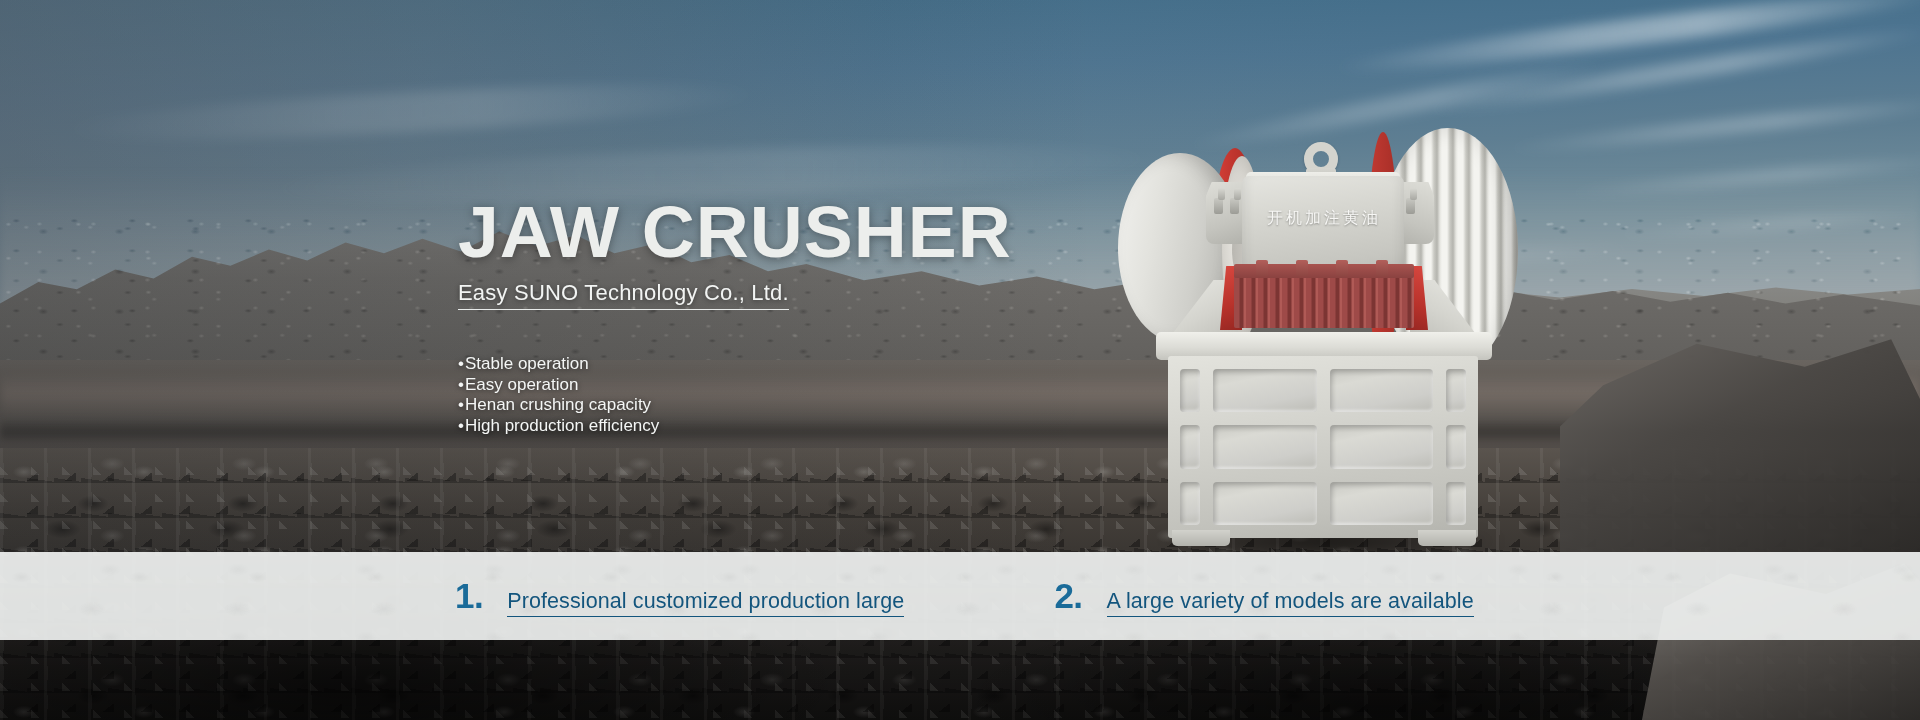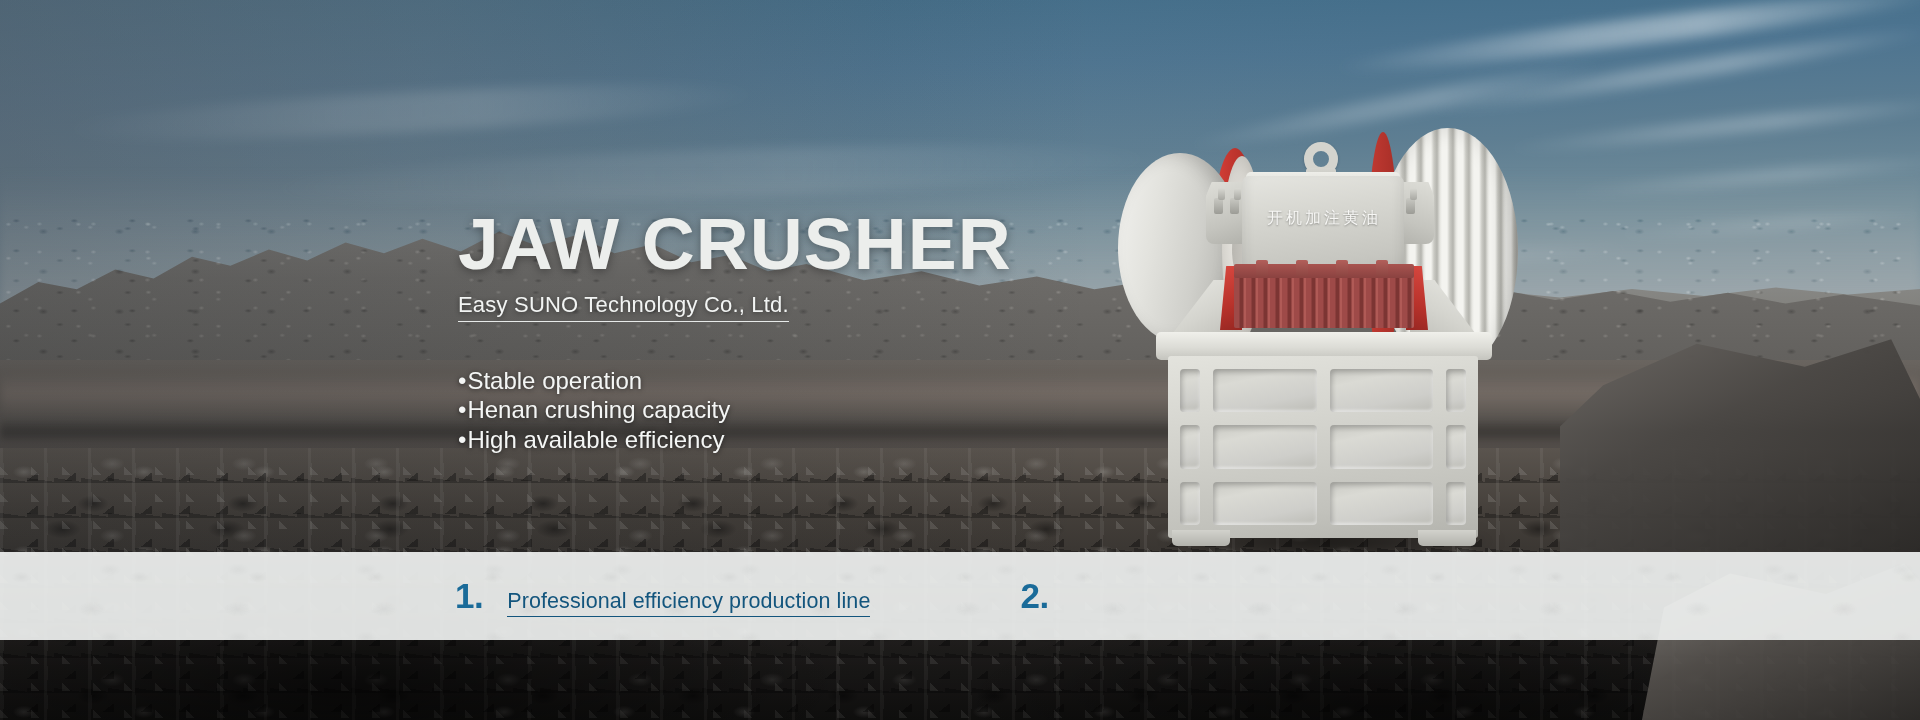--- a/index.html
+++ b/index.html
@@ -129,39 +129,39 @@
     opacity:.9;
   }
 
   
   .text-veil {
     position:absolute; left:0; top:0; width:1100px; height:560px;
     background:linear-gradient(90deg, rgba(20,26,32,0.20) 0%, rgba(20,26,32,0.10) 60%, rgba(20,26,32,0) 100%);
   }
 
   
-  .copy { position:absolute; left:458px; top:208px; width:640px; }
+  .copy { position:absolute; left:458px; top:196px; width:640px; }
   .title {
     font-size:72px; line-height:1.0; font-weight:800; letter-spacing:1px;
     color:#eceeec; font-stretch:condensed;
     text-shadow:0 2px 10px rgba(0,0,0,.35);
     font-family:"Liberation Sans", sans-serif;
     transform:scaleX(1.02); transform-origin:left center;
   }
   .subtitle {
     margin-top:12px;
     display:inline-block;
     font-size:22px; color:#f2f4f3; letter-spacing:.2px;
     border-bottom:1.5px solid #e7eae9;
     padding-bottom:3px;
     text-shadow:0 1px 5px rgba(0,0,0,.45);
   }
   .bullets { margin-top:44px; }
   .bullet {
-    font-size:24px; color:#f4f6f5; line-height:1.22;
+    font-size:17px; color:#f4f6f5; line-height:1.22;
     text-shadow:0 1px 5px rgba(0,0,0,.55);
     white-space:nowrap;
   }
   .bullet .dot { margin-right:1px; }
 
   
   .machine { position:absolute; left:1110px; top:120px; width:440px; height:420px; }
 
   .fly-left {
     position:absolute; left:8px; top:33px; width:124px; height:190px;
@@ -460,31 +460,33 @@
     </div>
     <div class="frame-foot-l"></div>
     <div class="frame-foot-r"></div>
   </div>
 
   <div class="copy">
     <div class="title">JAW CRUSHER</div>
     <div class="subtitle">Easy SUNO Technology Co., Ltd.</div>
     <div class="bullets">
       <div class="bullet"><span class="dot">•</span><span>Stable operation</span></div>
+      <div class="bullet"><span class="dot">•</span><span>Easy operation</span></div>
       <div class="bullet"><span class="dot">•</span><span>Henan crushing capacity</span></div>
-      <div class="bullet"><span class="dot">•</span><span>High available efficiency</span></div>
+      <div class="bullet"><span class="dot">•</span><span>High production efficiency</span></div>
     </div>
   </div>
 
   <div class="bar">
     <div class="bar-tex"></div>
 
     <div class="bar-item one">
       <span class="bar-num" style="color:#1a6b99;">1.</span>
-      <span class="bar-link" style="color:#13557d;">Professional efficiency production line</span>
+      <span class="bar-link" style="color:#13557d;">Professional customized production large</span>
     </div>
 
     <div class="bar-item two">
       <span class="bar-num" style="color:#1a6b99;">2.</span>
+      <span class="bar-link" style="color:#13557d;">A large variety of models are available</span>
     </div>
   </div>
 
 </div>
 
 </body></html>

